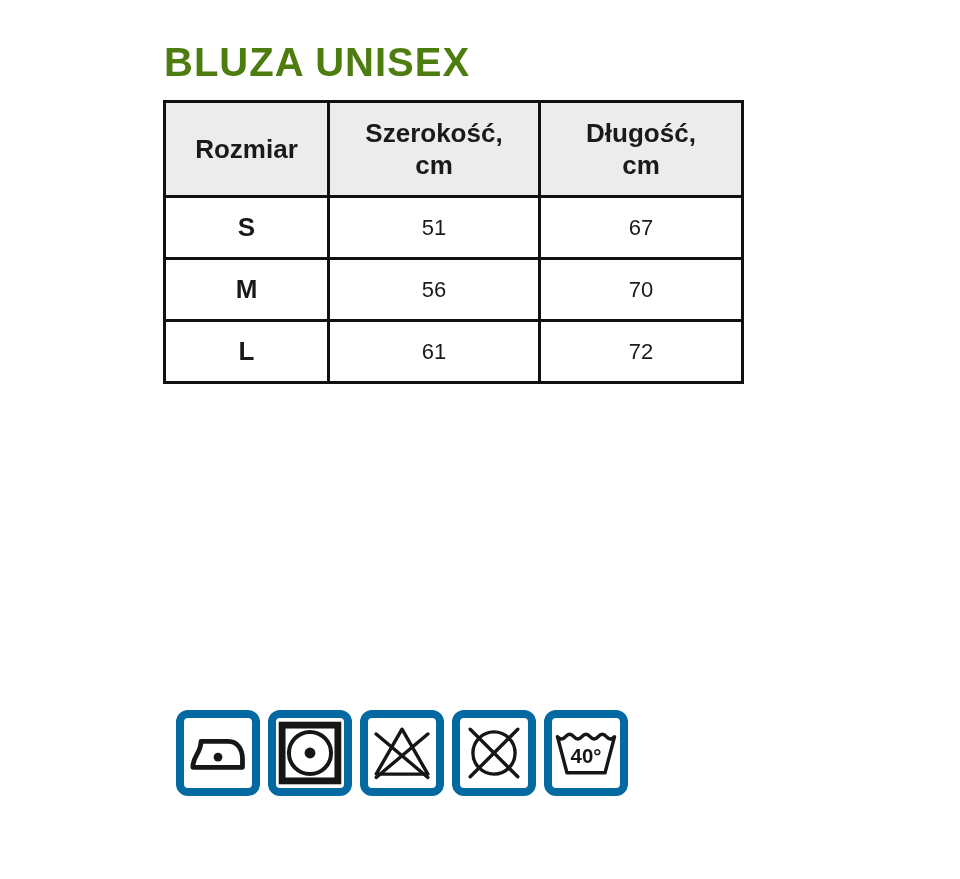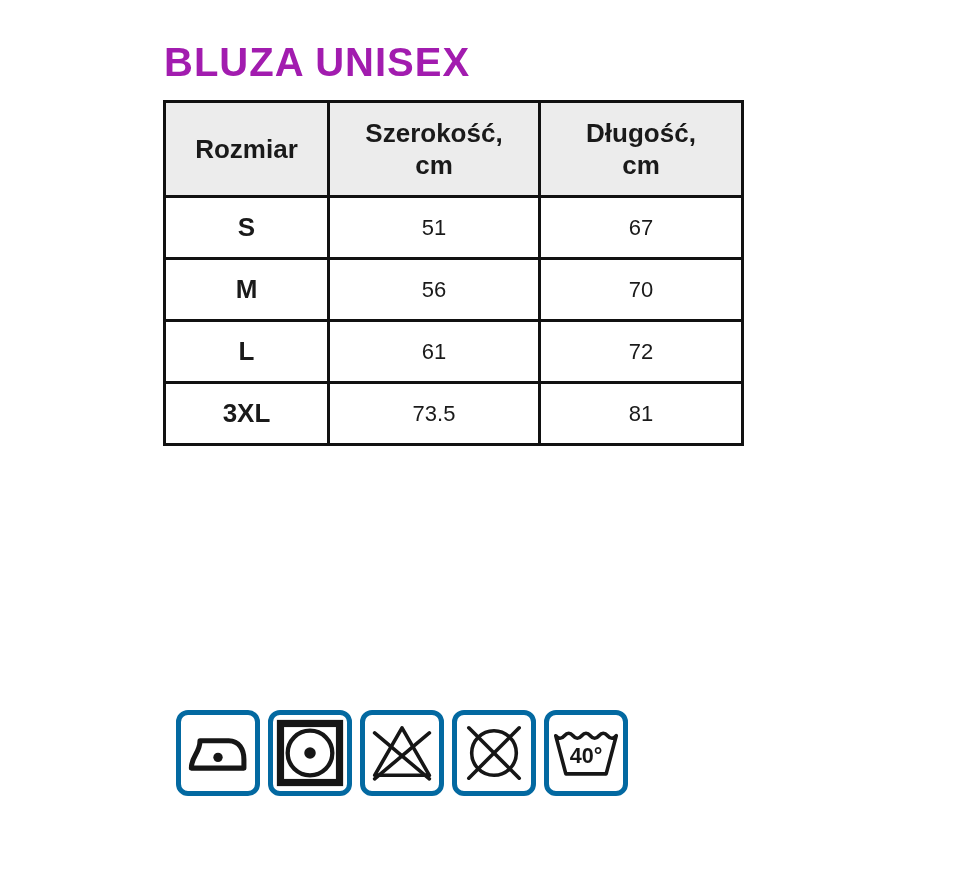--- a/index.html
+++ b/index.html
@@ -12,21 +12,21 @@
     overflow: hidden;
   }
   .page { position: absolute; inset: 0; }
 
   .page-title {
     position: absolute;
     left: 164px; top: 40px;
     font-size: 40px;
     font-weight: 700;
     letter-spacing: 1px;
-    color: #a21caf;
+    color: #4d7c0f;
   }
 
   table.size-table {
     position: absolute;
     left: 163px; top: 100px;
     border-collapse: collapse;
     table-layout: fixed;
     width: 578px;
   }
   table.size-table th,
@@ -57,21 +57,21 @@
 
   .care-row {
     position: absolute;
     left: 176px; top: 710px;
     display: flex;
     gap: 8px;
   }
   .care-icon {
     width: 84px; height: 86px;
     background: #ffffff;
-    border: 5px solid #0369a1;
+    border: 8px solid #0369a1;
     border-radius: 12px;
     box-sizing: border-box;
     display: flex;
     align-items: center;
     justify-content: center;
   }
   .care-icon svg { width: 72px; height: 72px; display: block; }
   .glyph { stroke: #161616; fill: none; }
   .glyph-fill { fill: #161616; stroke: none; }
   .wash-temp-text {
@@ -112,25 +112,20 @@
       <tr>
         <td class="size-cell">M</td>
         <td>56</td>
         <td>70</td>
       </tr>
       <tr>
         <td class="size-cell">L</td>
         <td>61</td>
         <td>72</td>
       </tr>
-      <tr>
-        <td class="size-cell">3XL</td>
-        <td>73.5</td>
-        <td>81</td>
-      </tr>
     </tbody>
   </table>
 
   <div class="care-row">
 
     <div class="care-icon">
       <svg viewBox="0 0 100 100">
         <path class="glyph" stroke-width="7" stroke-linejoin="round" stroke-linecap="round" d="M25 33 H65 C79 33 86 45 86 59 V71 H13 C13 54 25 50 25 33 Z"></path>
         <circle class="glyph-fill" cx="50" cy="56" r="6.5"></circle>
       </svg>

